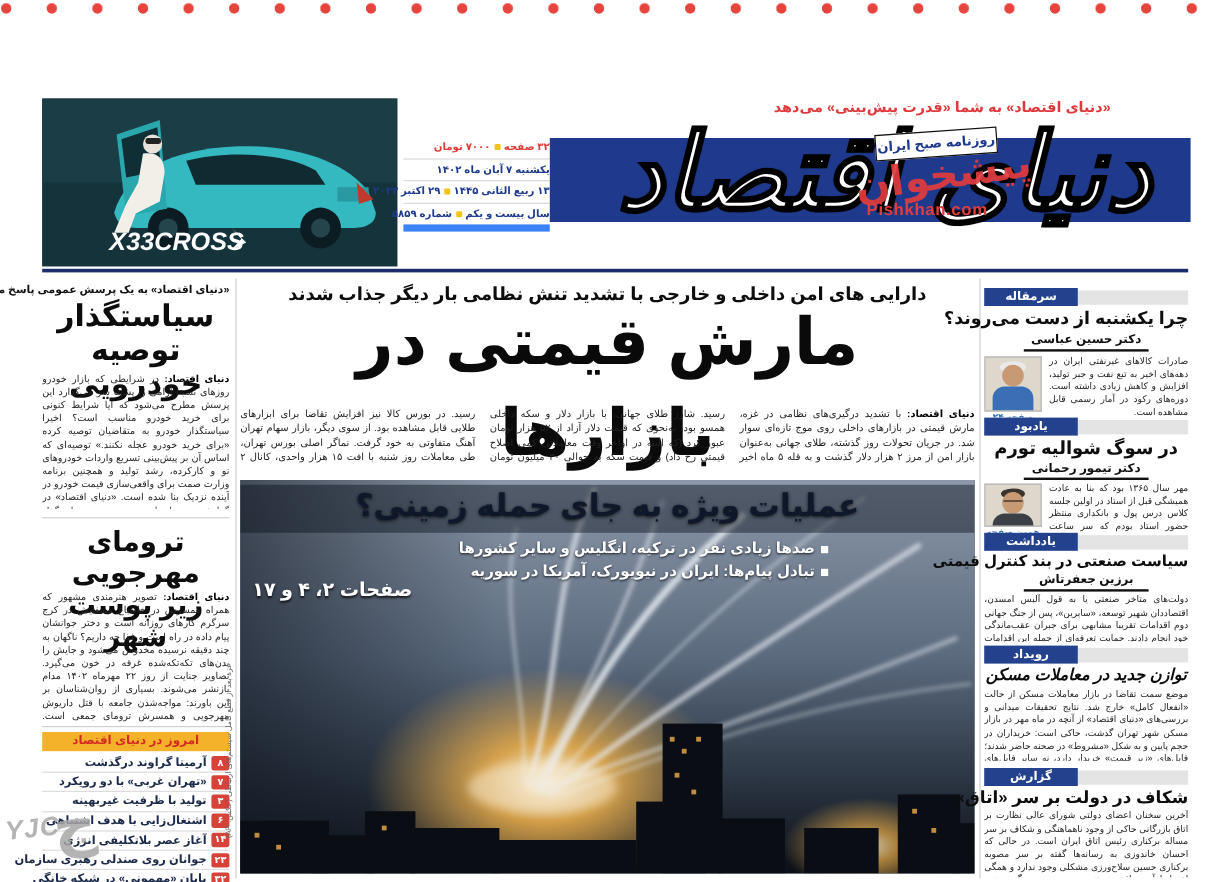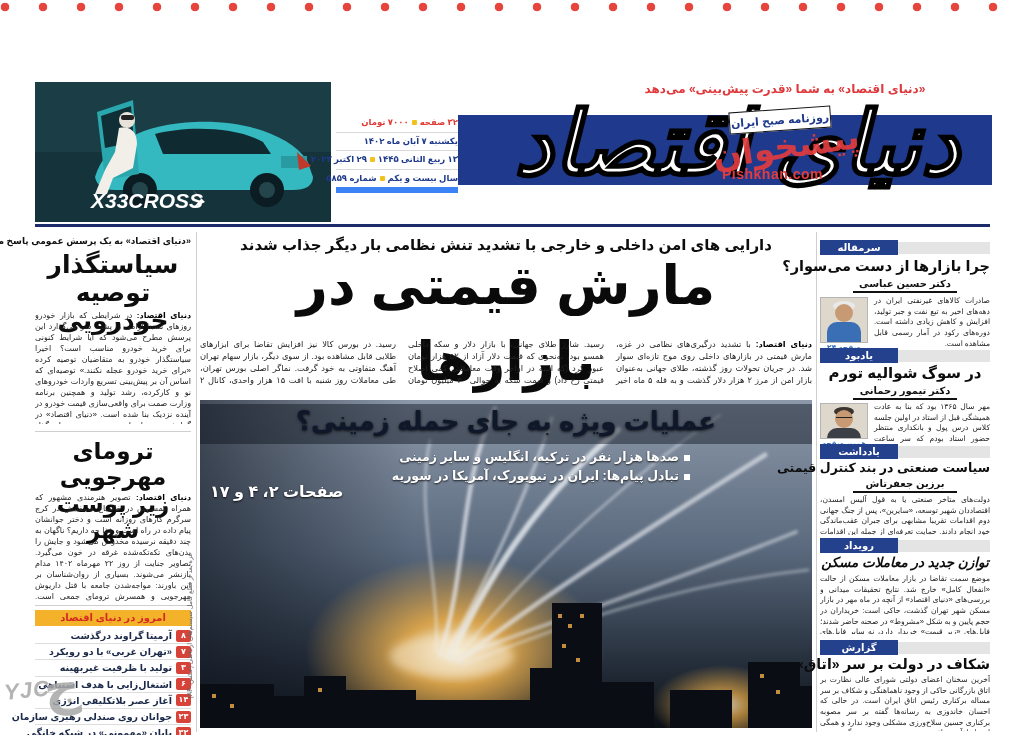--- a/index.html
+++ b/index.html
@@ -271,31 +271,31 @@
       <rect x="30" y="304" width="4" height="4"></rect>
         <rect x="118" y="288" width="4" height="4"></rect>
       <rect x="560" y="274" width="4" height="4"></rect>
         <rect x="576" y="290" width="4" height="4"></rect>
     </g>
     <rect x="0" y="4" width="612" height="40" fill="rgba(12,17,28,0.45)"></rect>
   </svg>
 </div>
 <div class="abs photo-title">عملیات ویژه به جای حمله زمینی؟</div>
 <div class="abs photo-bullets">
-  <div><span class="sq"></span><span>صدها هزار نفر در ترکیه، انگلیس و سایر زمینی</span></div>
+  <div><span class="sq"></span><span>صدها زیادی نفر در ترکیه، انگلیس و سایر کشورها</span></div>
   <div><span class="sq"></span><span>تبادل پیام‌ها: ایران در نیویورک، آمریکا در سوریه</span></div>
 </div>
 <div class="abs photo-pages">صفحات ۲، ۴ و ۱۷</div>
 <div class="abs vcaption">غزه بعد از قطع کامل سیستم‌های ارتباطی (عکس: AP)</div>
 
 <div class="abs rcol sb-label-row" style="top:240px;">
   <span class="sb-strip"></span>
   <span class="sb-label">سرمقاله</span>
 </div>
-<div class="abs rcol sb-title" style="top:258px;">چرا بازارها از دست می‌سوار؟</div>
+<div class="abs rcol sb-title" style="top:258px;">چرا یکشنبه از دست می‌روند؟</div>
 <div class="abs rcol" style="top:278px;">
   <div class="sb-author">دکتر حسین عباسی</div>
   <div class="sb-underline"></div>
 </div>
 <div class="abs rcol sb-body" style="top:296px;height:52px;">
   <span class="floatbox">
     <span class="headshot" style="display:block;">
       <span class="hs-hair-white"></span>
       <span class="hs-head"></span>
       <span class="hs-body-blue"></span>

